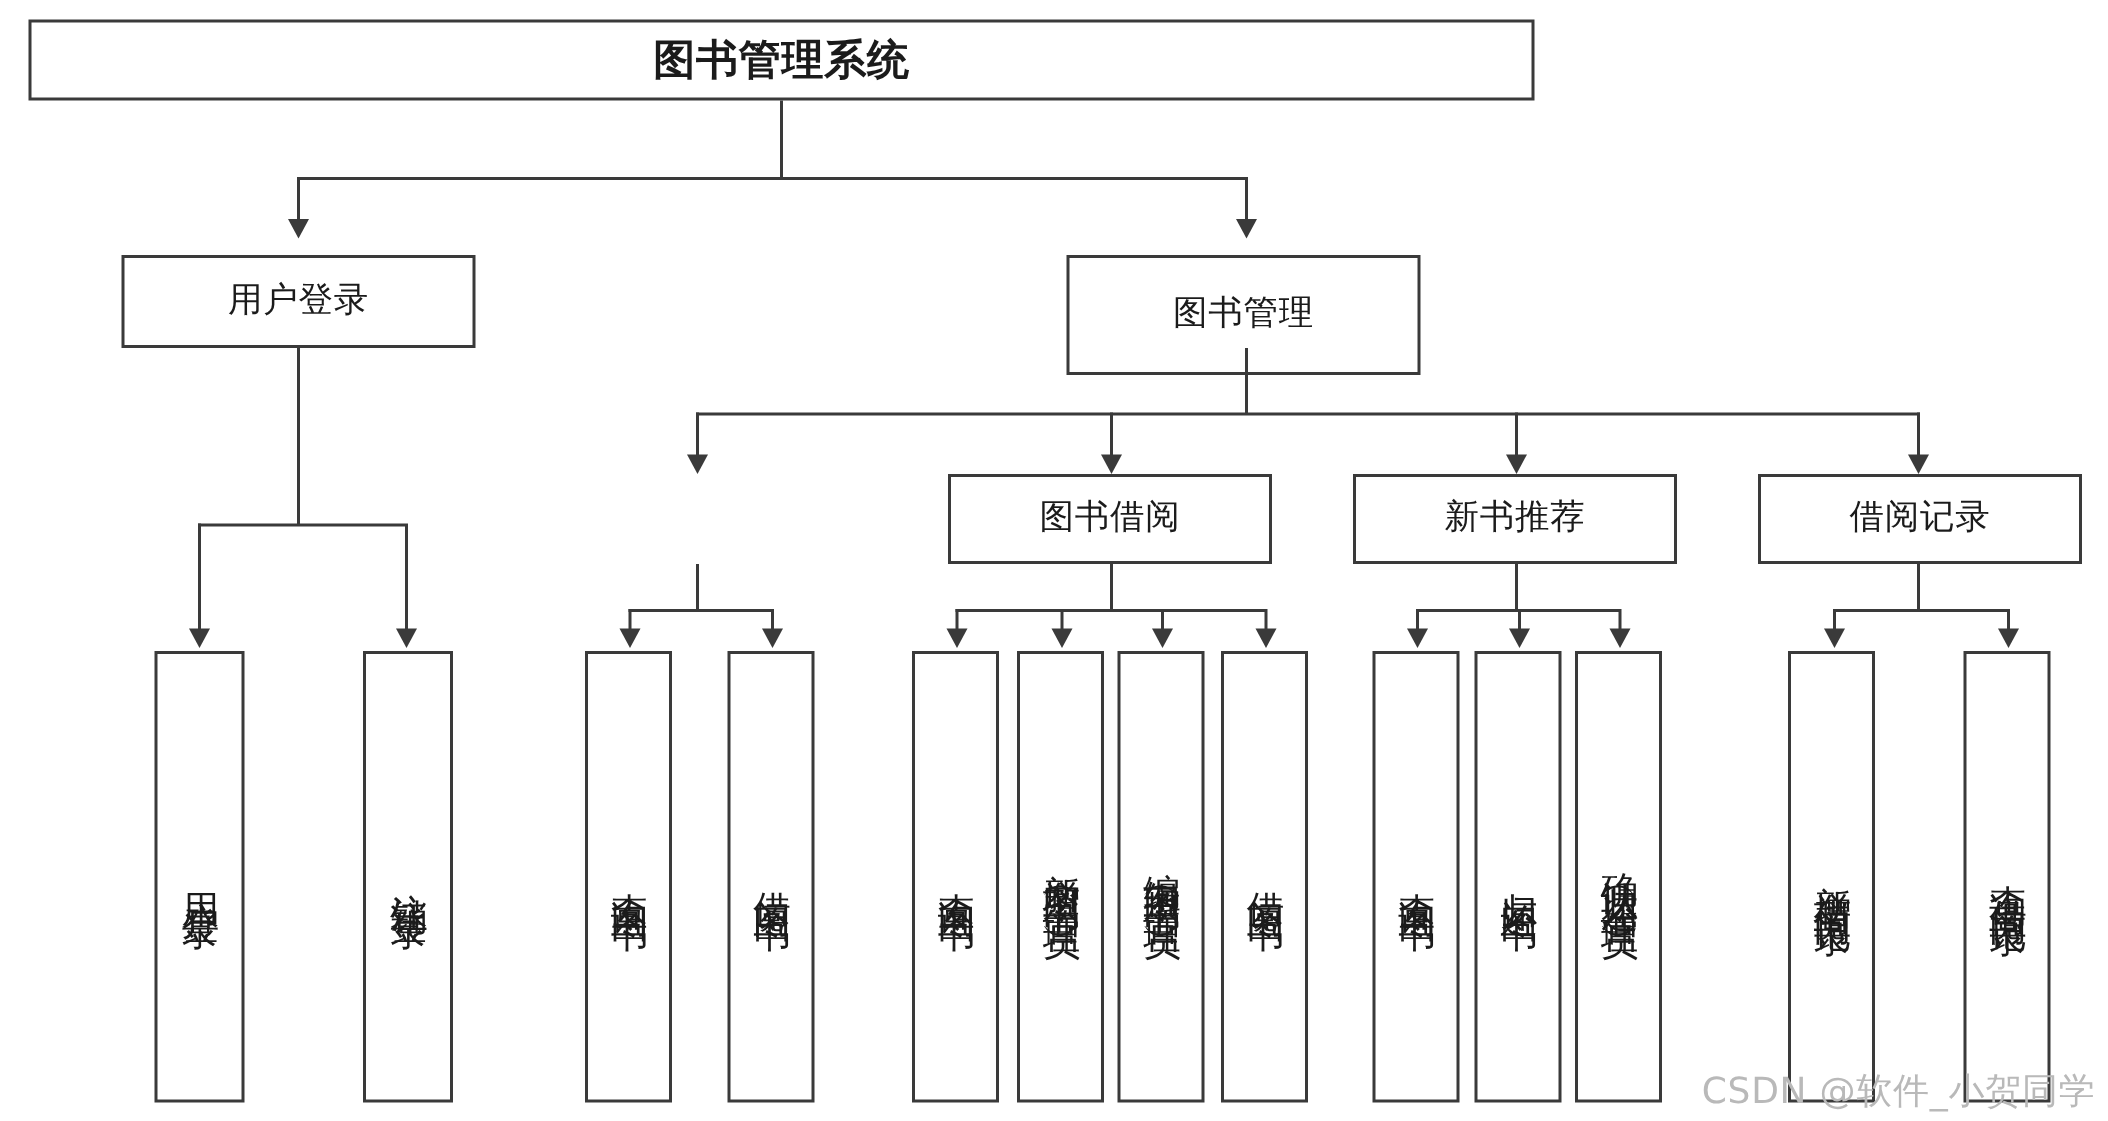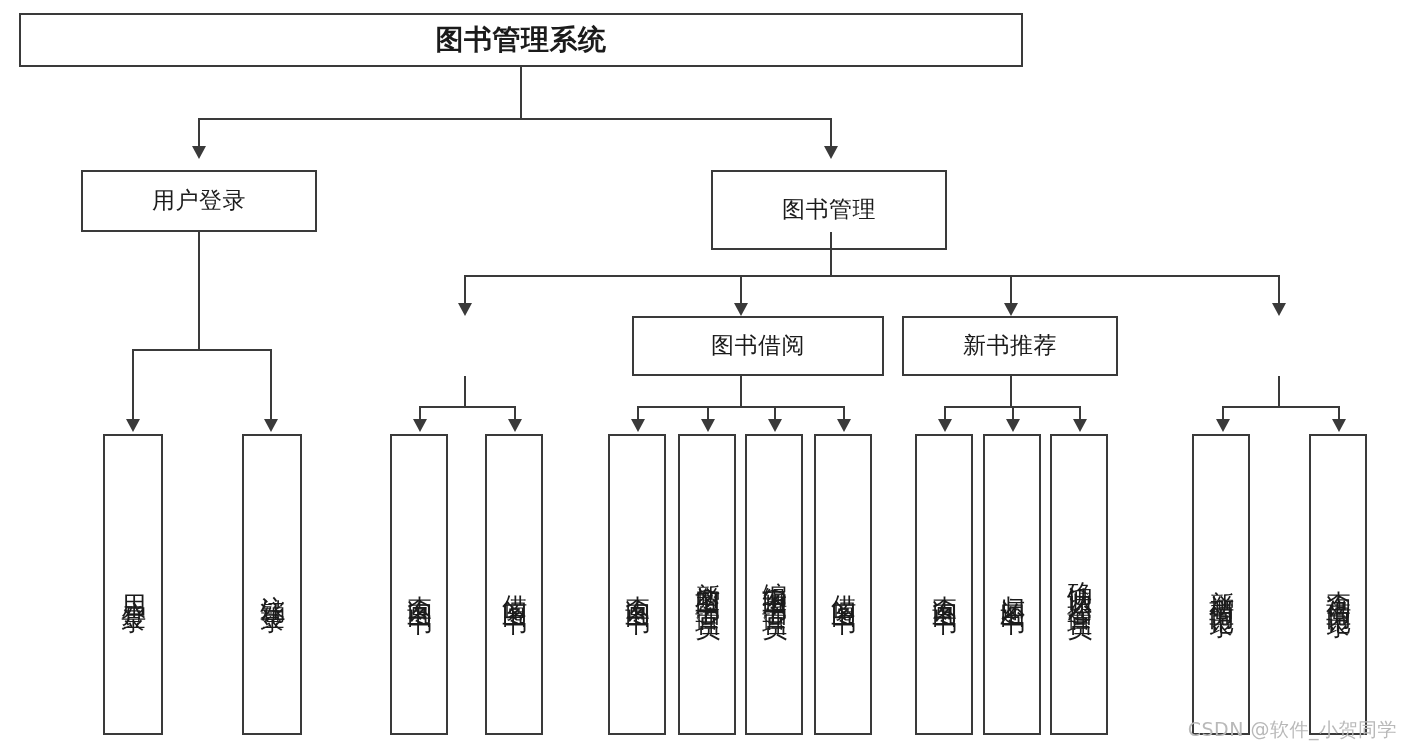--- a/index.html
+++ b/index.html
@@ -65,21 +65,21 @@
     position:absolute;
     width:0;height:0;
     border-left:7px solid transparent;
     border-right:7px solid transparent;
     border-top:13px solid #3a3a3a;
   }
   .watermark{
     position:absolute;
     right:8px;
     bottom:4px;
-    font-size:19px;
+    font-size:24px;
     color:#b9b9b9;
     white-space:nowrap;
     letter-spacing:0.5px;
     font-family:"DejaVu Sans","Liberation Sans",sans-serif;
   }
 </style>
 </head>
 <body>
 
 <div id="canvas">
@@ -116,25 +116,28 @@
   <div class="hline" style="left:464px;top:275px;width:816px;"></div>
   <div class="vline" style="left:464px;top:275px;height:30px;"></div>
   <div class="arrow" style="left:458px;top:303px;"></div>
   <div class="vline" style="left:740px;top:275px;height:30px;"></div>
   <div class="arrow" style="left:734px;top:303px;"></div>
   <div class="vline" style="left:1010px;top:275px;height:30px;"></div>
   <div class="arrow" style="left:1004px;top:303px;"></div>
   <div class="vline" style="left:1278px;top:275px;height:30px;"></div>
   <div class="arrow" style="left:1272px;top:303px;"></div>
 
-  <div class="node h-node" style="left:632px;top:316px;width:252px;height:60px;">
+  <div class="node h-node" style="left:632px;top:316px;width:216px;height:60px;">
     <span class="lbl">图书借阅</span>
   </div>
   <div class="node h-node" style="left:902px;top:316px;width:216px;height:60px;">
     <span class="lbl">新书推荐</span>
+  </div>
+  <div class="node h-node" style="left:1172px;top:316px;width:216px;height:60px;">
+    <span class="lbl">借阅记录</span>
   </div>
 
   <div class="vline" style="left:464px;top:376px;height:31px;"></div>
   <div class="hline" style="left:419px;top:406px;width:96px;"></div>
   <div class="vline" style="left:419px;top:406px;height:15px;"></div>
   <div class="arrow" style="left:413px;top:419px;"></div>
   <div class="vline" style="left:514px;top:406px;height:15px;"></div>
   <div class="arrow" style="left:508px;top:419px;"></div>
 
   <div class="vline" style="left:740px;top:376px;height:31px;"></div>

